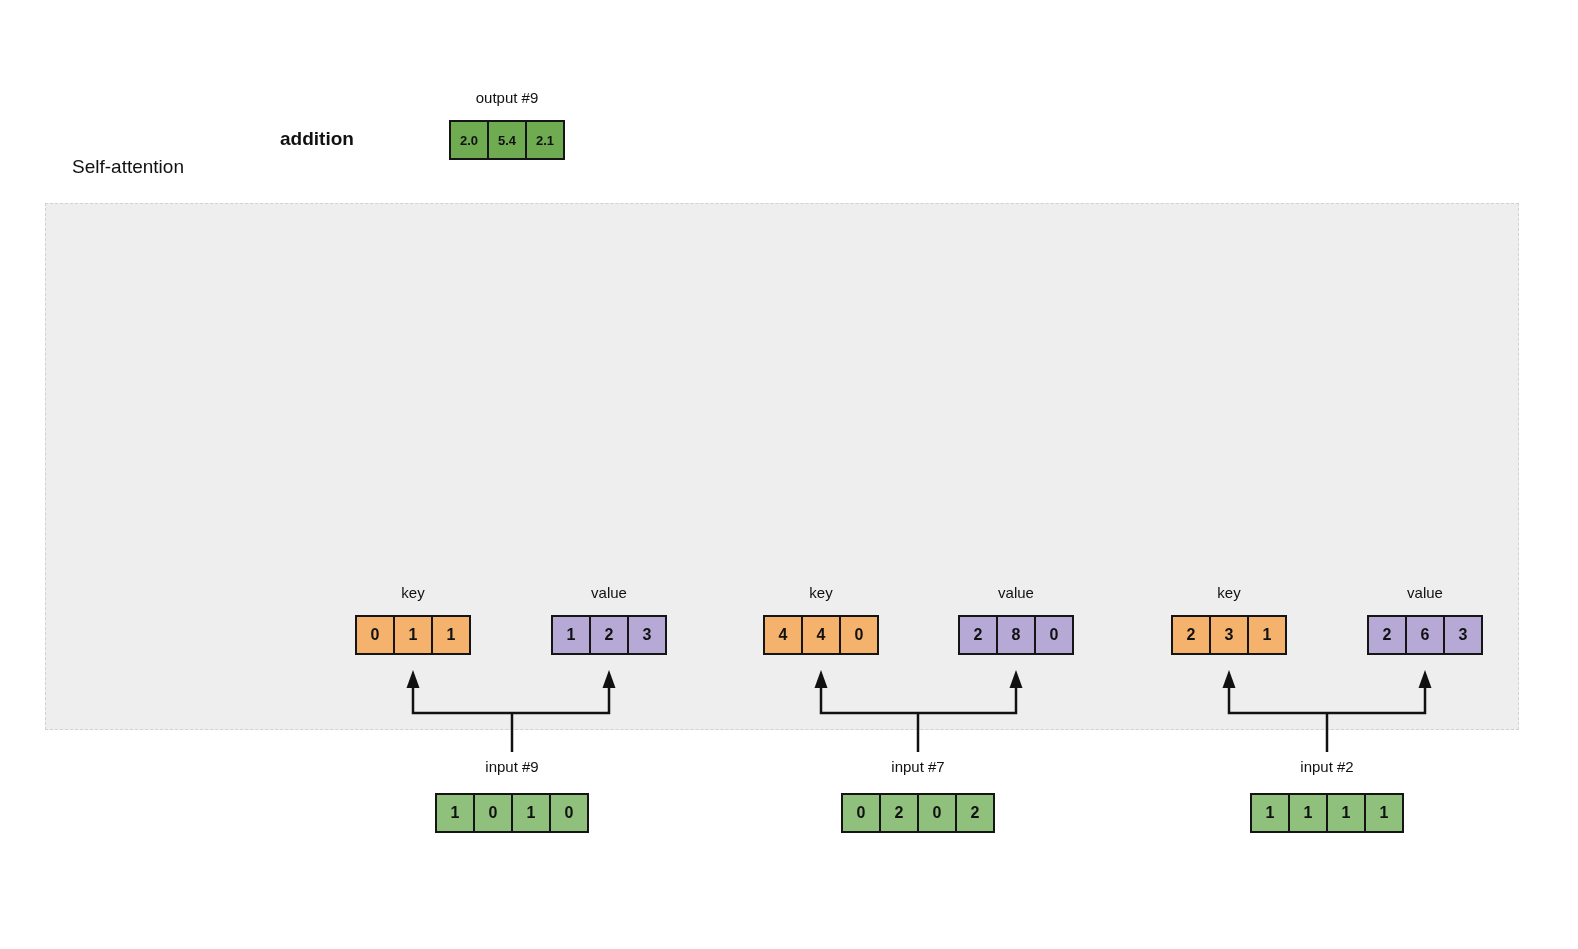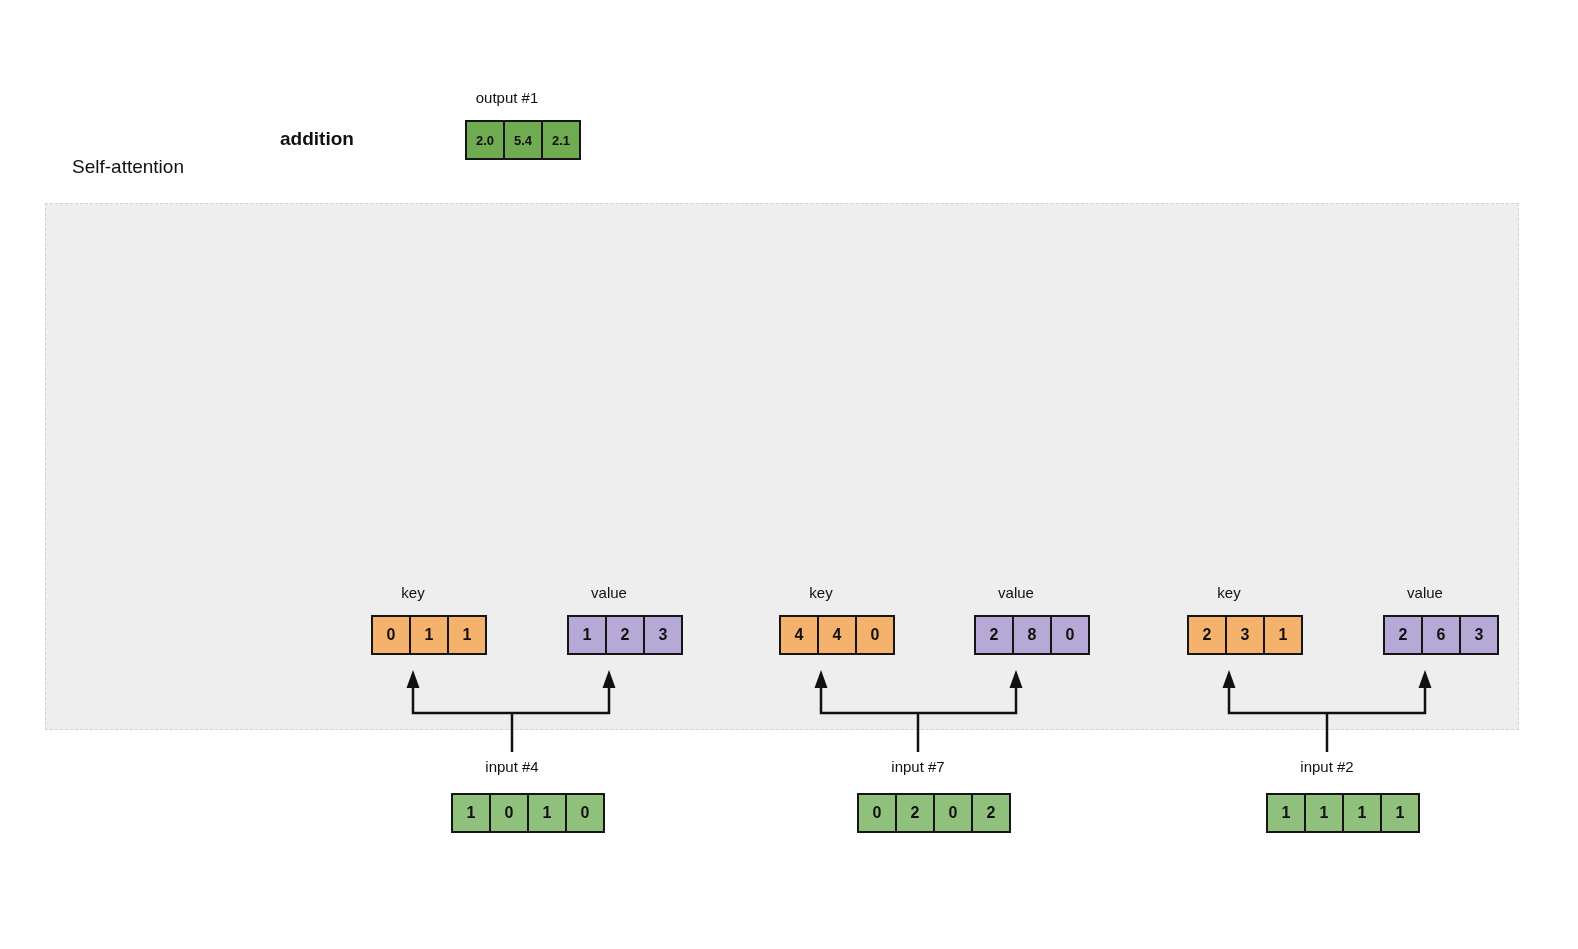--- a/index.html
+++ b/index.html
@@ -17,37 +17,37 @@
   .op {
     position:absolute; left:280px; top:128px; width:158px; text-align:left;
     font-size:19px; font-weight:700;
   }
   .vec { position:absolute; display:flex; }
   .cell {
     width:36px; height:36px; border:2px solid #151515; margin-left:-2px;
     display:flex; align-items:center; justify-content:center;
     font-weight:700; font-size:16px; color:#111; box-sizing:content-box;
   }
-  .cell:first-child { margin-left:16px; }
+  .cell:first-child { margin-left:0; }
   .key-cell    { background:#f5b26d; }
   .value-cell  { background:#b6a9d6; }
   .input-cell  { background:#8fc07c; }
   .output-cell { background:#6fab51; font-size:13px; }
   .arrows { position:absolute; left:0; top:0; pointer-events:none; }
 </style>
 </head>
 <body>
 
 <div class="stage">
 
   <div class="panel"></div>
 
   <div class="title">Self-attention</div>
 
-  <div class="lbl center" style="left:449px; top:89px; width:116px;">output #1</div>
+  <div class="lbl center" style="left:449px; top:89px; width:116px;">output #9</div>
   <div class="op">addition</div>
   <div class="vec" style="left:449px; top:120px;">
     <div class="cell output-cell">2.0</div>
     <div class="cell output-cell">5.4</div>
     <div class="cell output-cell">2.1</div>
   </div>
 
   <div class="lbl center" style="left:355px; top:584px; width:116px;">key</div>
   <div class="vec" style="left:355px; top:615px;">
     <div class="cell key-cell">0</div>
@@ -101,21 +101,21 @@
       <polygon points="1016,670 1009.5,688 1022.5,688" fill="#111" stroke="none"></polygon>
     </g>
     <g stroke="#111" stroke-width="2.5" fill="none">
       <path d="M 1229 687 V 713 H 1425 V 687"></path>
       <path d="M 1327 713 V 752"></path>
       <polygon points="1229,670 1222.5,688 1235.5,688" fill="#111" stroke="none"></polygon>
       <polygon points="1425,670 1418.5,688 1431.5,688" fill="#111" stroke="none"></polygon>
     </g>
   </svg>
 
-  <div class="lbl center" style="left:435px; top:758px; width:154px;">input #4</div>
+  <div class="lbl center" style="left:435px; top:758px; width:154px;">input #9</div>
   <div class="vec" style="left:435px; top:793px;">
     <div class="cell input-cell">1</div>
     <div class="cell input-cell">0</div>
     <div class="cell input-cell">1</div>
     <div class="cell input-cell">0</div>
   </div>
 
   <div class="lbl center" style="left:841px; top:758px; width:154px;">input #7</div>
   <div class="vec" style="left:841px; top:793px;">
     <div class="cell input-cell">0</div>

